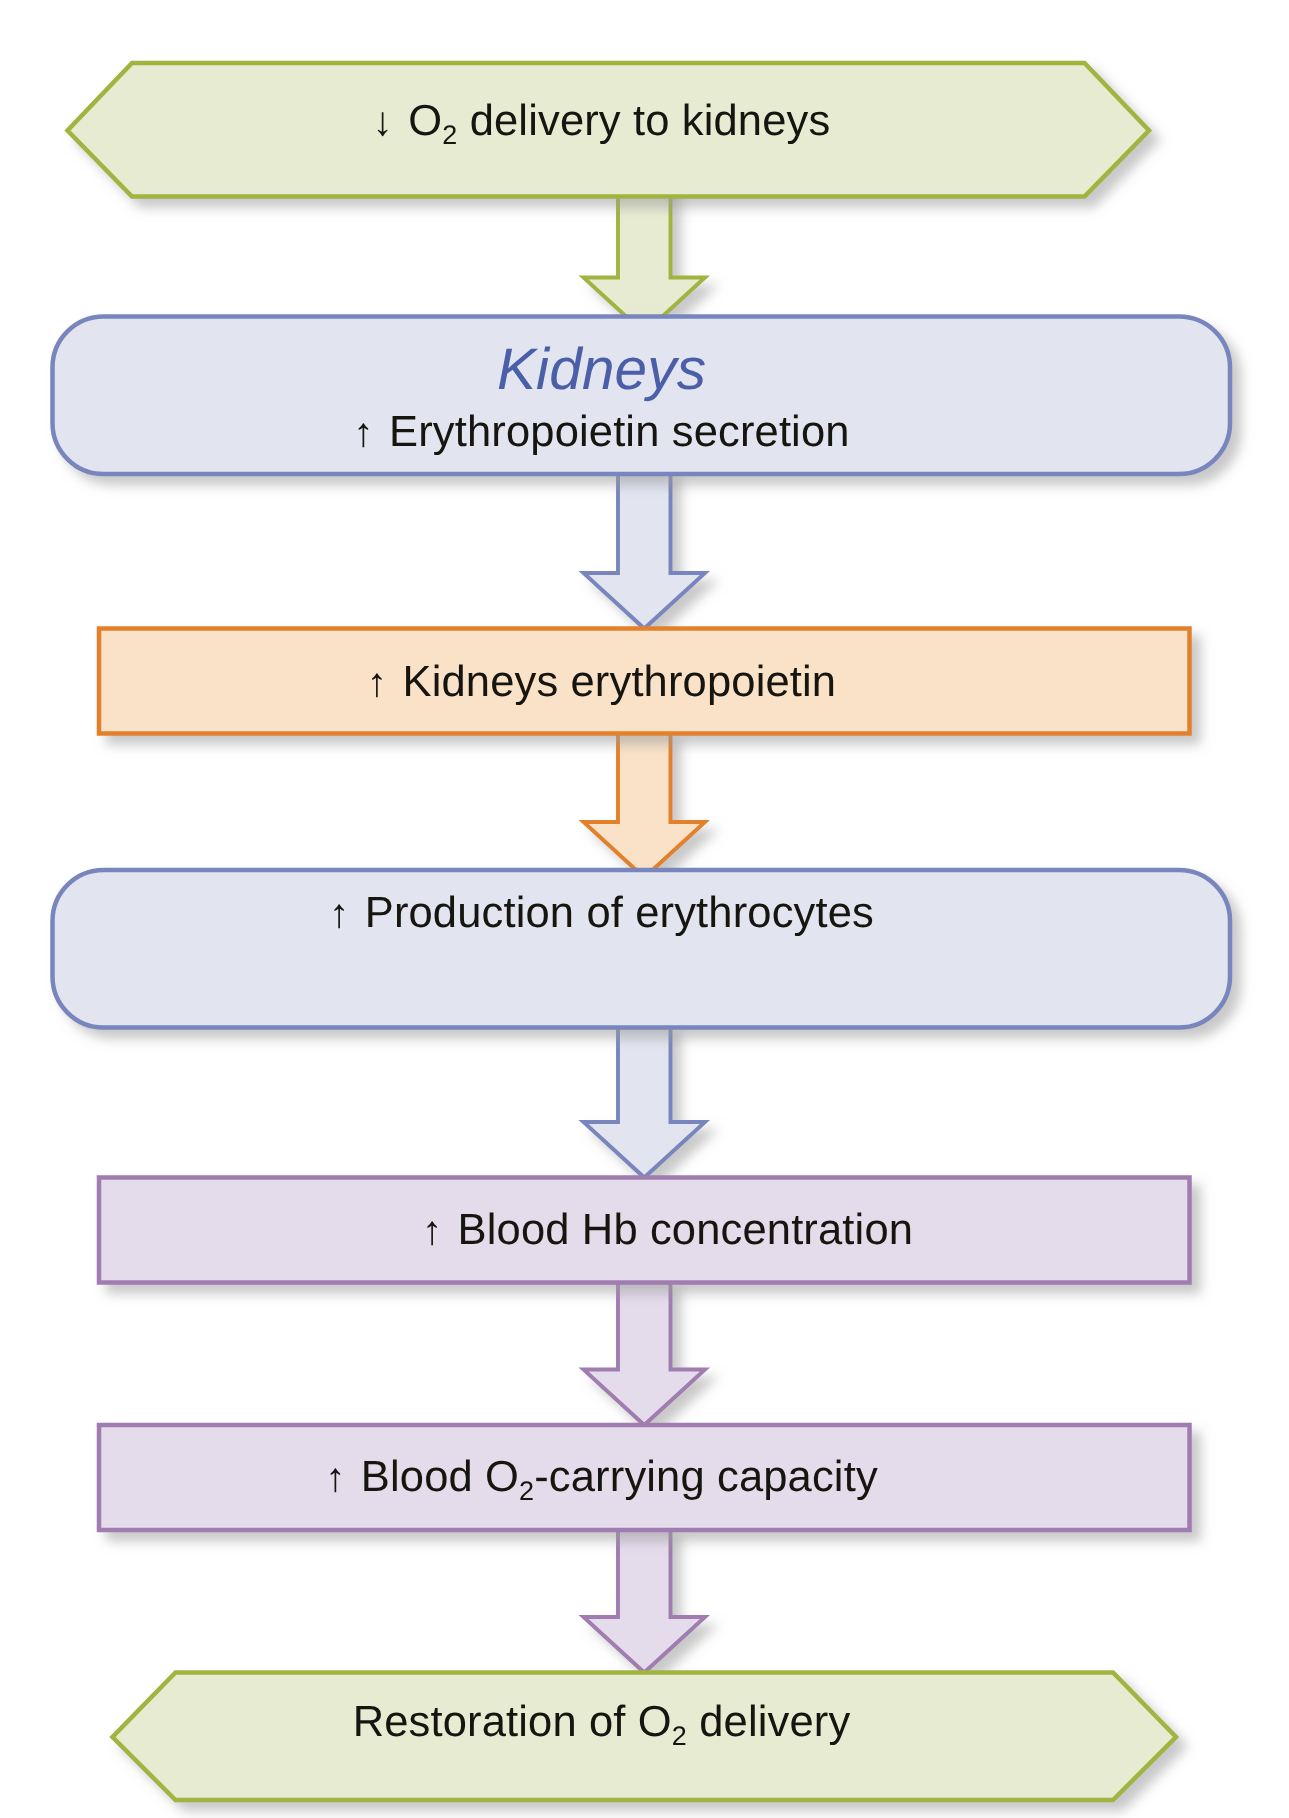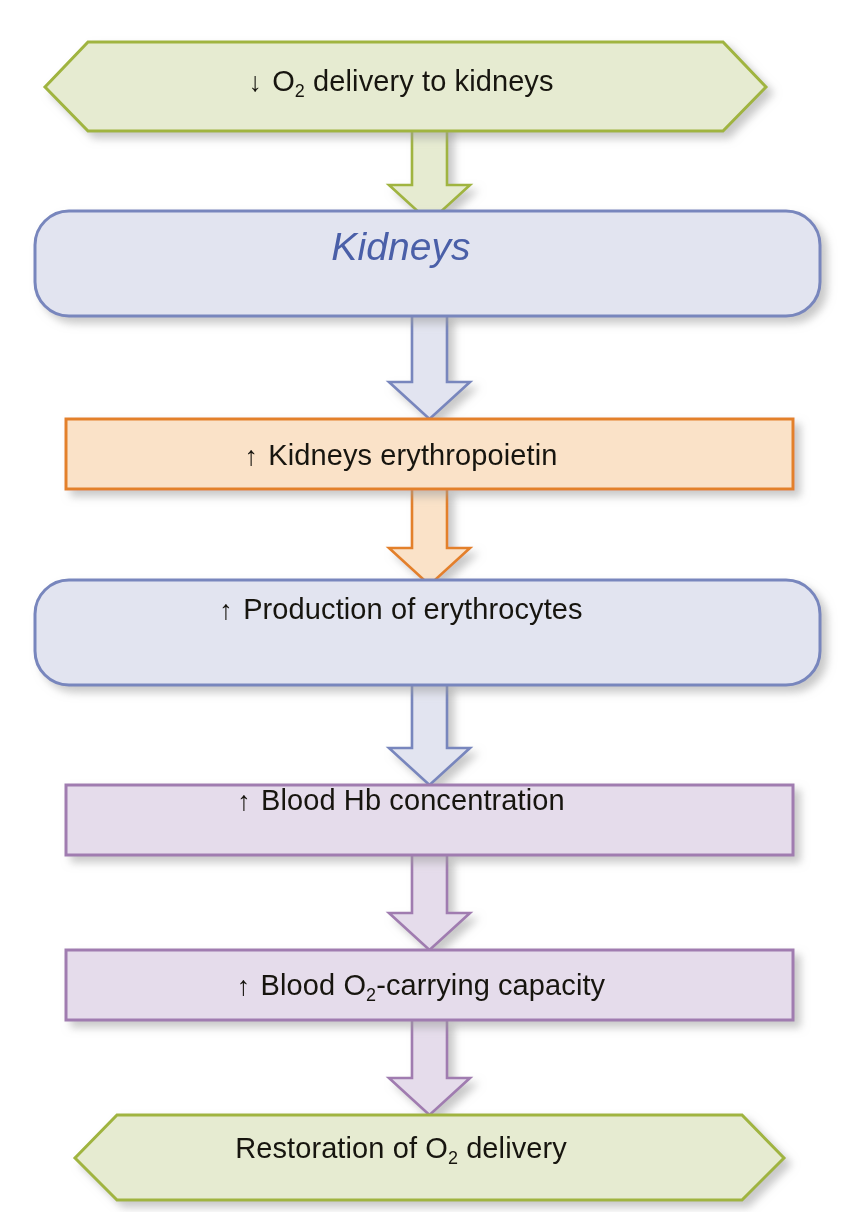--- a/index.html
+++ b/index.html
@@ -53,22 +53,22 @@
     vertical-align: baseline;
     position: relative;
     top: 0.32em;
   }
 
   
   #label-0 { top: 64px; }
   #label-1 { top: 224px; }
   #label-2 { top: 438px; }
   #label-3 { top: 592px; }
-  #label-4 { top: 783px; }
-  #label-5 { top: 968px; padding-left: 20px; }
+  #label-4 { top: 803px; padding-left: 44px; }
+  #label-5 { top: 968px; }
   #label-6 { top: 1131px; }
 </style>
 </head>
 <body>
 
 <svg id="flow-canvas" viewBox="0 0 859 1212" xmlns="http://www.w3.org/2000/svg">
   <defs>
     <filter id="softshadow" x="-30%" y="-30%" width="180%" height="190%">
       <feDropShadow dx="6" dy="6" stdDeviation="4" flood-color="#9b9b9b" flood-opacity="0.55"></feDropShadow>
     </filter>
@@ -129,20 +129,24 @@
 
 <div class="node-text" id="label-0">
   <span class="body-line">
     <span class="arrow-glyph">↓</span>
     <span>O<sub>2</sub> delivery to kidneys</span>
   </span>
 </div>
 
 <div class="node-text" id="label-1">
   <span class="organ">Kidneys</span>
+  <span class="body-line">
+    <span class="arrow-glyph">↑</span>
+    <span>Erythropoietin secretion</span>
+  </span>
 </div>
 
 <div class="node-text" id="label-2">
   <span class="body-line">
     <span class="arrow-glyph">↑</span>
     <span>Kidneys erythropoietin</span>
   </span>
 </div>
 
 <div class="node-text" id="label-3">

